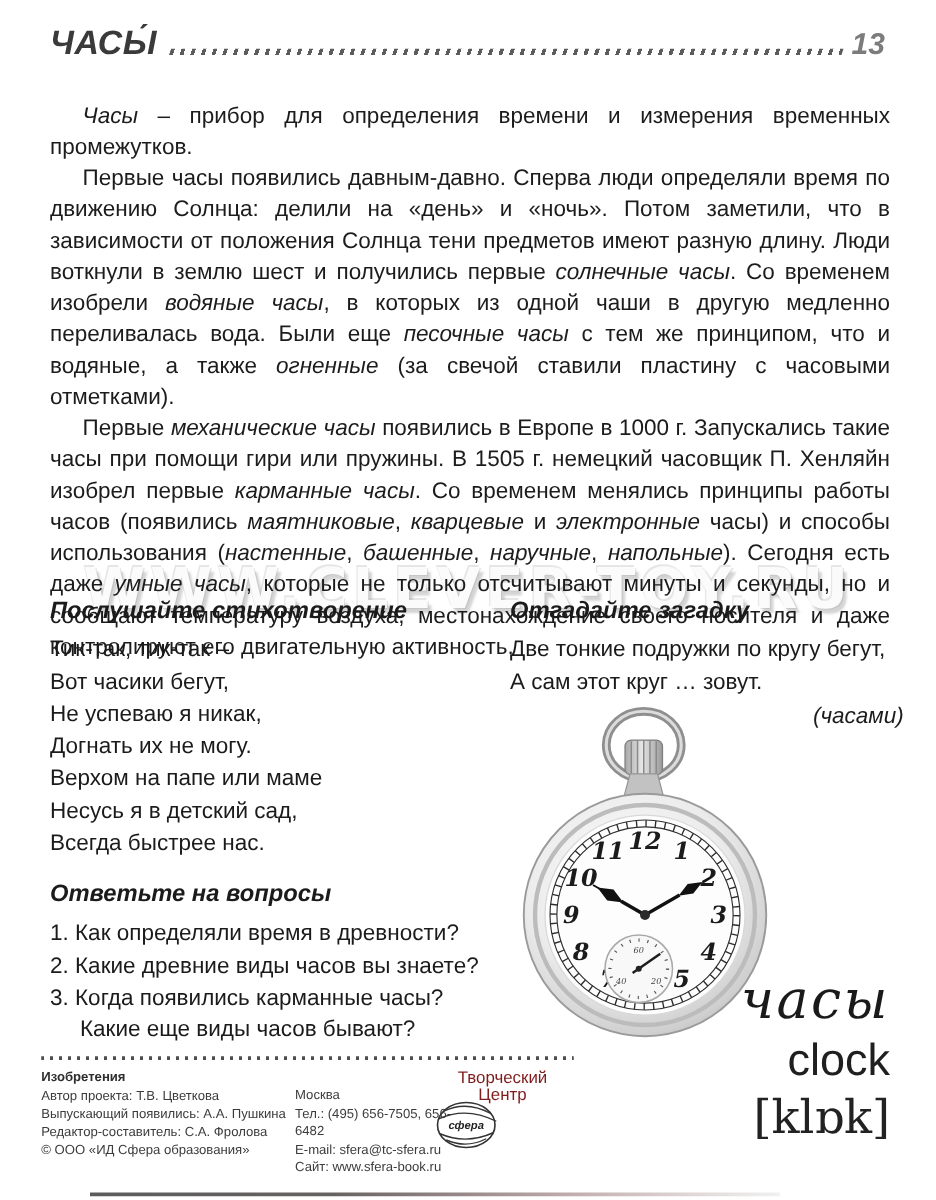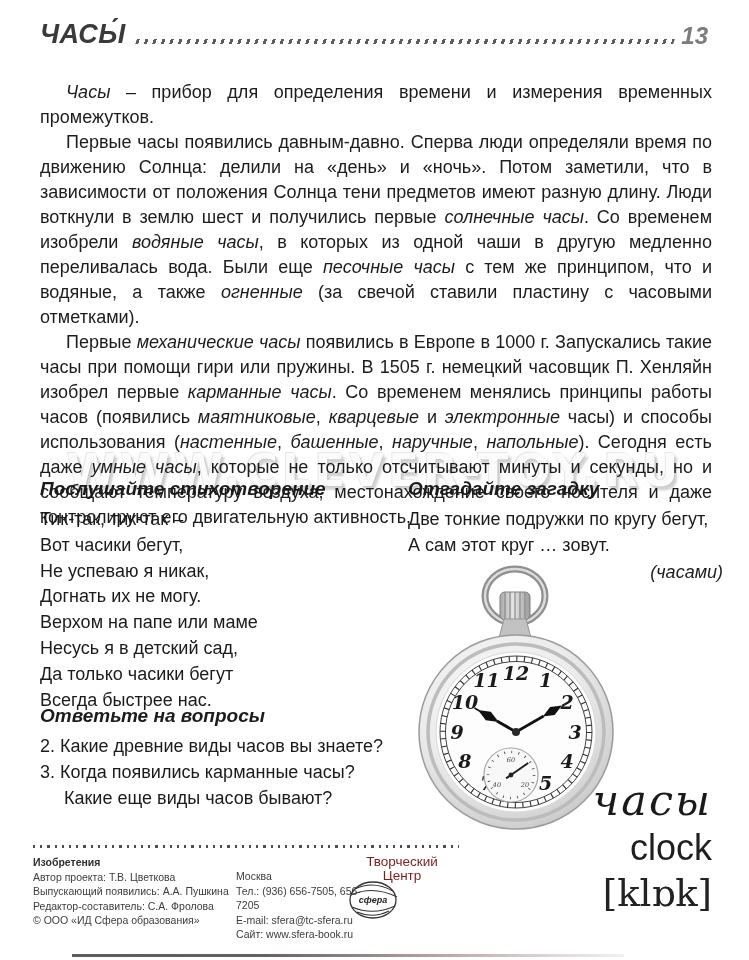--- a/index.html
+++ b/index.html
@@ -82,33 +82,33 @@
   <div class="watermark">WWW.CLEVER-TOY.RU</div>
 
   <section class="poem-sec">
     <h2 class="sec-title">Послушайте стихотворение</h2>
     <div class="poem-line">Тик-так, тик-так –</div>
     <div class="poem-line">Вот часики бегут,</div>
     <div class="poem-line">Не успеваю я никак,</div>
     <div class="poem-line">Догнать их не могу.</div>
     <div class="poem-line">Верхом на папе или маме</div>
     <div class="poem-line">Несусь я в детский сад,</div>
-    <div class="poem-line">Да только часики бегут</div>
     <div class="poem-line">Всегда быстрее нас.</div>
   </section>
 
   <section class="riddle-sec">
     <h2 class="sec-title">Отгадайте загадку</h2>
     <div class="riddle-line">Две тонкие подружки по кругу бегут,</div>
     <div class="riddle-line">А сам этот круг … зовут.</div>
     <div class="riddle-answer">(часами)</div>
   </section>
 
   <section class="questions-sec">
     <h2 class="sec-title">Ответьте на вопросы</h2>
+    <div class="q-item">1. Как определяли время в древности?</div>
     <div class="q-item">2. Какие древние виды часов вы знаете?</div>
     <div class="q-item">3. Когда появились карманные часы?</div>
     <div class="q-item q-cont">Какие еще виды часов бывают?</div>
   </section>
 
   <svg class="watch" width="216" height="276" viewBox="0 0 216 276">
     <defs>
       <radialGradient id="caseG" cx="42%" cy="36%" r="75%">
         <stop offset="0%" stop-color="#fbfbfb"></stop>
         <stop offset="55%" stop-color="#ececec"></stop>
@@ -197,21 +197,21 @@
     <div class="footer-cols">
       <div class="f-col1">
         <div class="f-bold">Изобретения</div>
         <div>Автор проекта: Т.В. Цветкова</div>
         <div>Выпускающий появились: А.А. Пушкина</div>
         <div>Редактор-составитель: С.А. Фролова</div>
         <div>© ООО «ИД Сфера образования»</div>
       </div>
       <div class="f-col2">
         <div>Москва</div>
-        <div>Тел.: (936) 656-7505, 656-7205</div>
+        <div>Тел.: (495) 656-7505, 656-6482</div>
         <div>E-mail: sfera@tc-sfera.ru</div>
         <div>Сайт: www.sfera-book.ru</div>
       </div>
       <div class="logo-block">
         <div class="logo-line">Творческий</div>
         <div class="logo-line">Центр</div>
         <svg class="logo-swirl" width="56" height="42" viewBox="0 0 56 42">
           <ellipse cx="26" cy="21" rx="23" ry="18" fill="none" stroke="#333" stroke-width="1.3"></ellipse>
           <path d="M8,10 Q26,1 46,12" fill="none" stroke="#333" stroke-width="1.1"></path>
           <path d="M4,16 Q26,6 50,18" fill="none" stroke="#333" stroke-width="1.1"></path>

